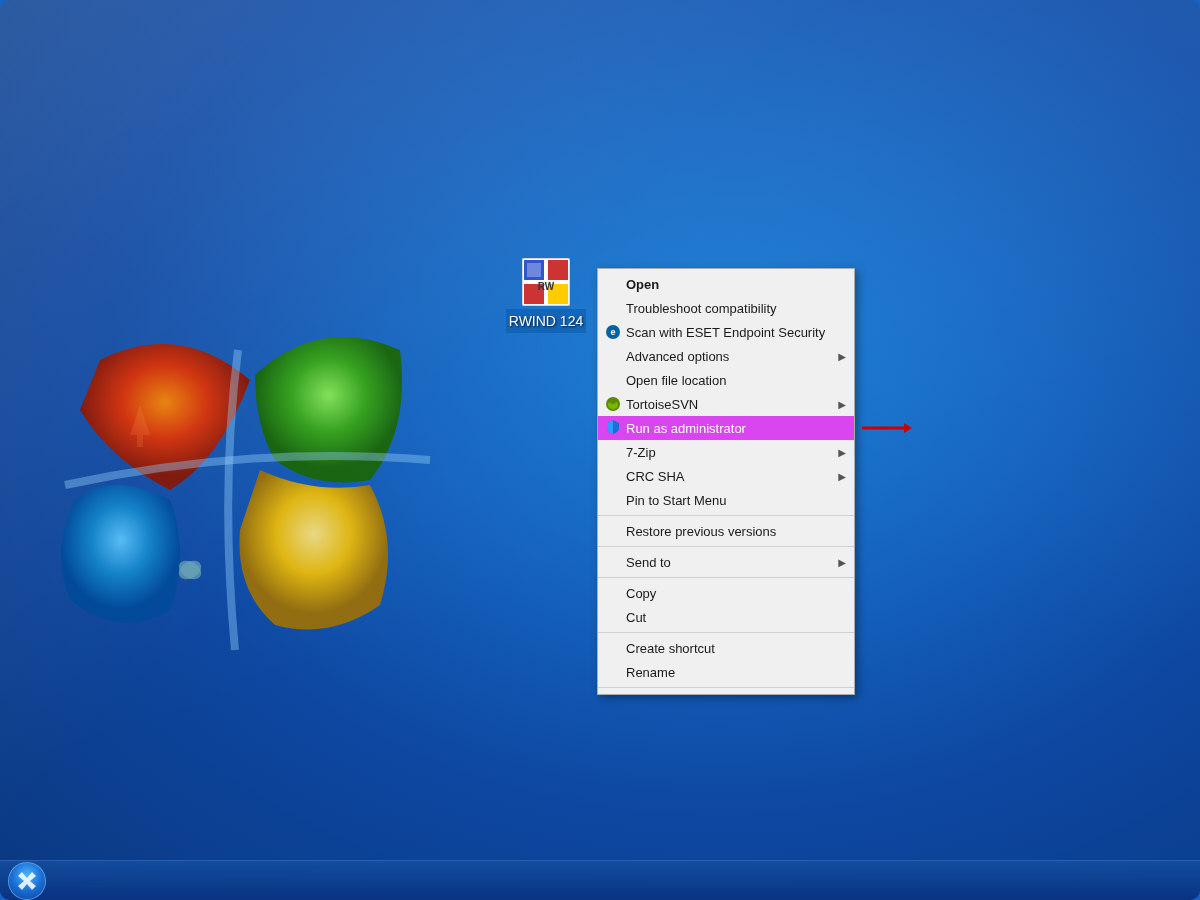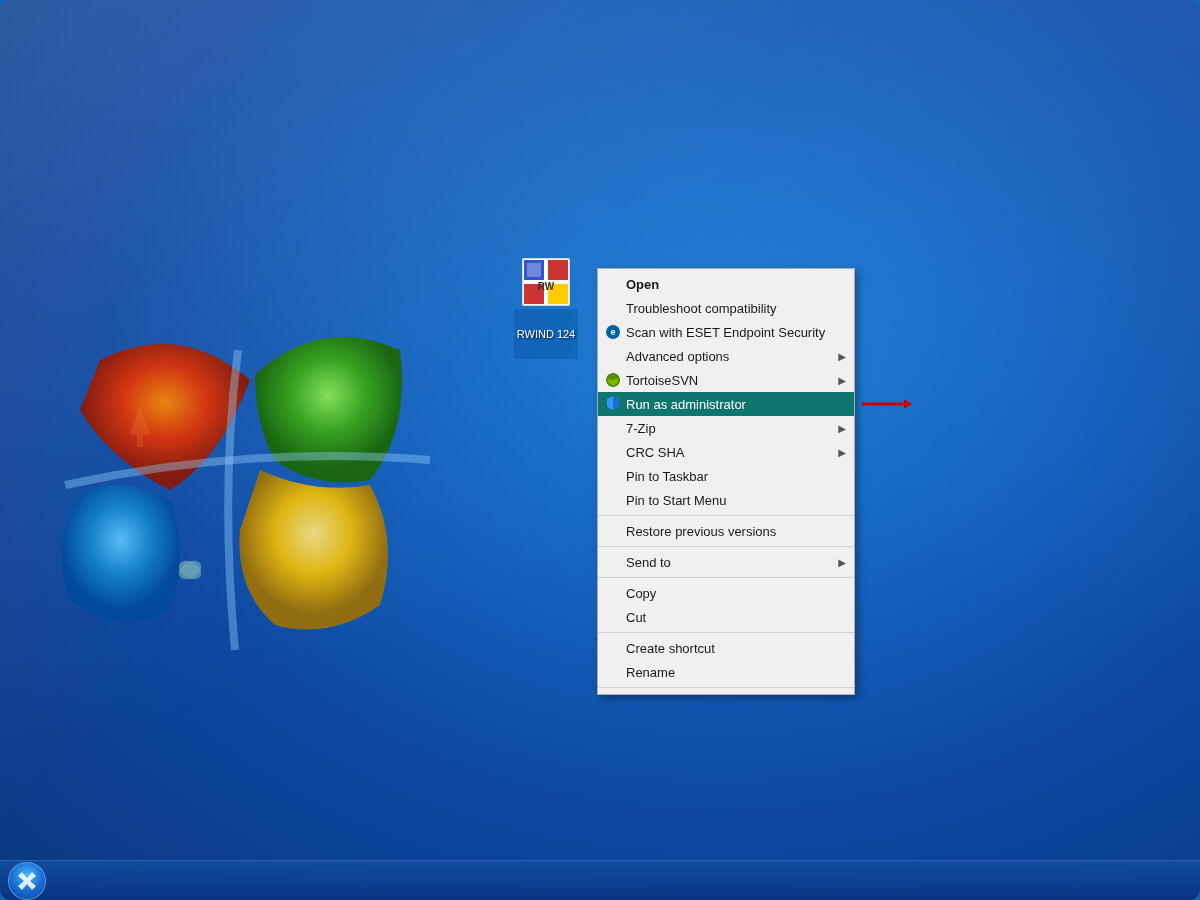--- a/index.html
+++ b/index.html
@@ -46,27 +46,27 @@
     }
 
     .desktop-icon-img {
       width: 48px;
       height: 48px;
       position: relative;
     }
 
     .desktop-icon-label {
       color: white;
-      font-size: 11px;
+      font-size: 14px;
       text-align: right;
       text-shadow: 1px 1px 2px rgba(0,0,0,0.8);
       margin-top: 3px;
       white-space: nowrap;
       background: rgba(0,80,160,0.4);
-      padding: 19px 3px;
+      padding: 4px 3px;
     }
 
     
     .context-menu {
       position: absolute;
       left: 597px;
       top: 268px;
       width: 258px;
       background: #f0f0f0;
       border: 1px solid #ababab;
@@ -80,21 +80,21 @@
       align-items: center;
       padding: 4px 28px 4px 28px;
       cursor: pointer;
       position: relative;
       white-space: nowrap;
       color: #1a1a1a;
       min-height: 24px;
     }
 
     .menu-item.highlighted {
-      background: #0f766e;
+      background: #d946ef;
       color: white;
       align-items: flex-end;
     }
 
     .menu-item.bold-item {
       font-weight: bold;
     }
 
     .menu-item .icon {
       position: absolute;
@@ -253,20 +253,23 @@
             <text x="8" y="11" text-anchor="middle" font-size="9" fill="white" font-weight="bold">e</text>
           </svg>
         </span>
         <span>Scan with ESET Endpoint Security</span>
       </div>
       <div class="menu-item">
         <span>Advanced options</span>
         <span class="arrow">▶</span>
       </div>
       <div class="menu-item">
+        <span>Open file location</span>
+      </div>
+      <div class="menu-item">
         <span class="icon">
           <svg width="16" height="16" viewBox="0 0 16 16">
             <circle cx="8" cy="8" r="7" fill="#5a8a00"></circle>
             <ellipse cx="8" cy="9" rx="5" ry="4" fill="#7ab800"></ellipse>
             <circle cx="8" cy="5" r="3" fill="#5a8a00"></circle>
           </svg>
         </span>
         <span>TortoiseSVN</span>
         <span class="arrow">▶</span>
       </div>
@@ -287,23 +290,20 @@
       </div>
       <div class="menu-item">
         <span>7-Zip</span>
         <span class="arrow">▶</span>
       </div>
       <div class="menu-item">
         <span>CRC SHA</span>
         <span class="arrow">▶</span>
       </div>
       <div class="menu-item">
-        <span>Pin to Taskbar</span>
-      </div>
-      <div class="menu-item">
         <span>Pin to Start Menu</span>
       </div>
       <div class="menu-separator"></div>
       <div class="menu-item">
         <span>Restore previous versions</span>
       </div>
       <div class="menu-separator"></div>
       <div class="menu-item">
         <span>Send to</span>
         <span class="arrow">▶</span>

